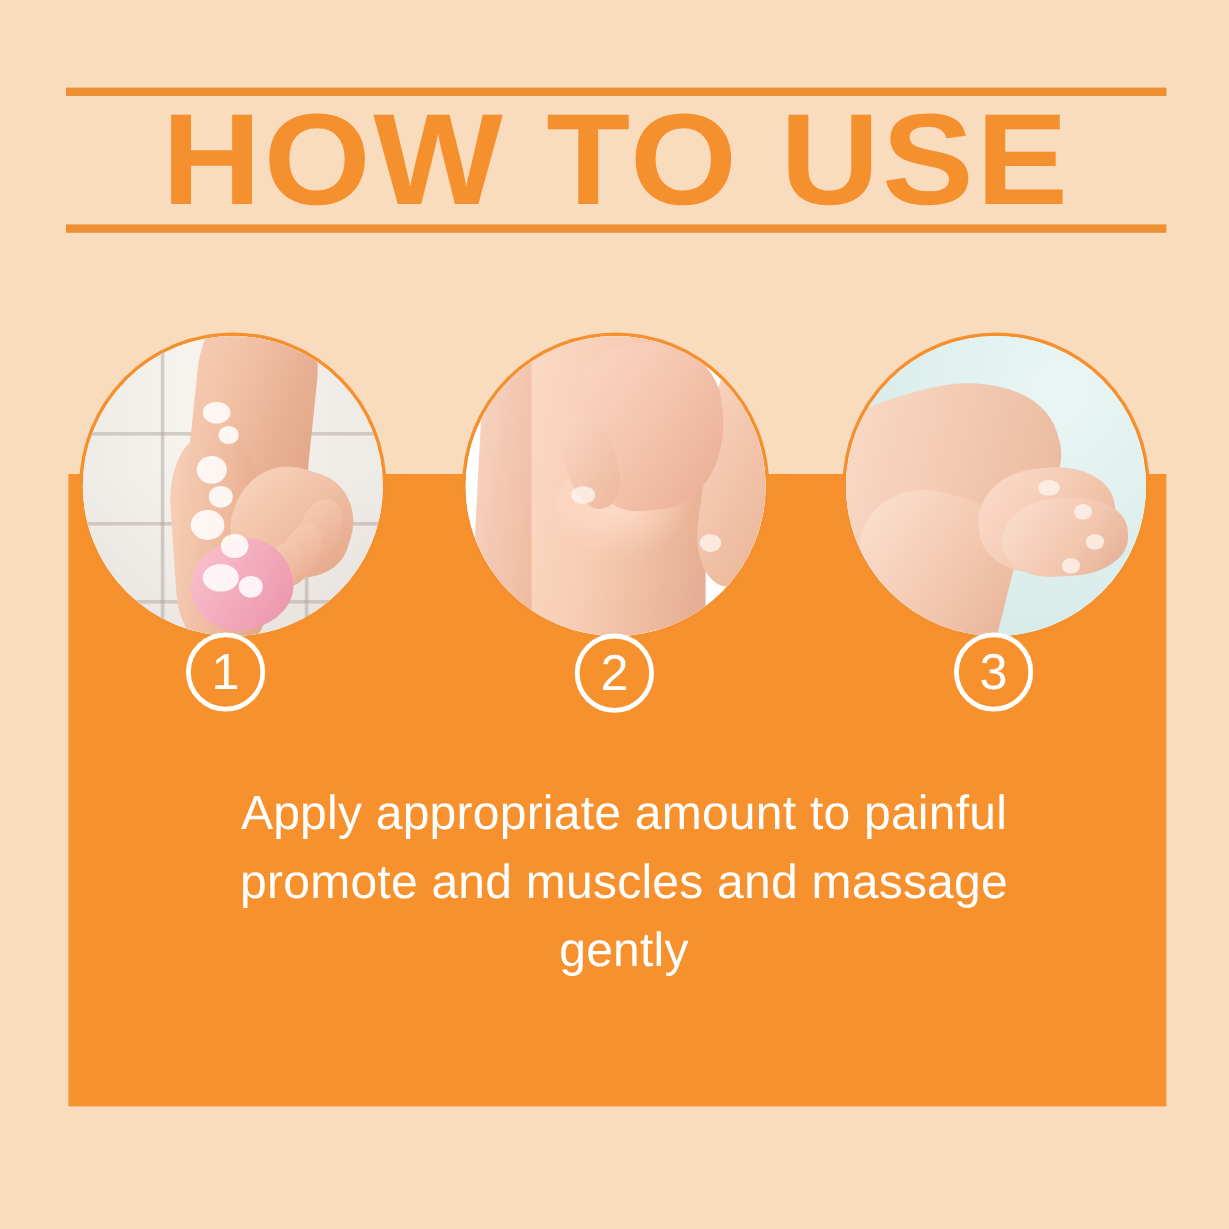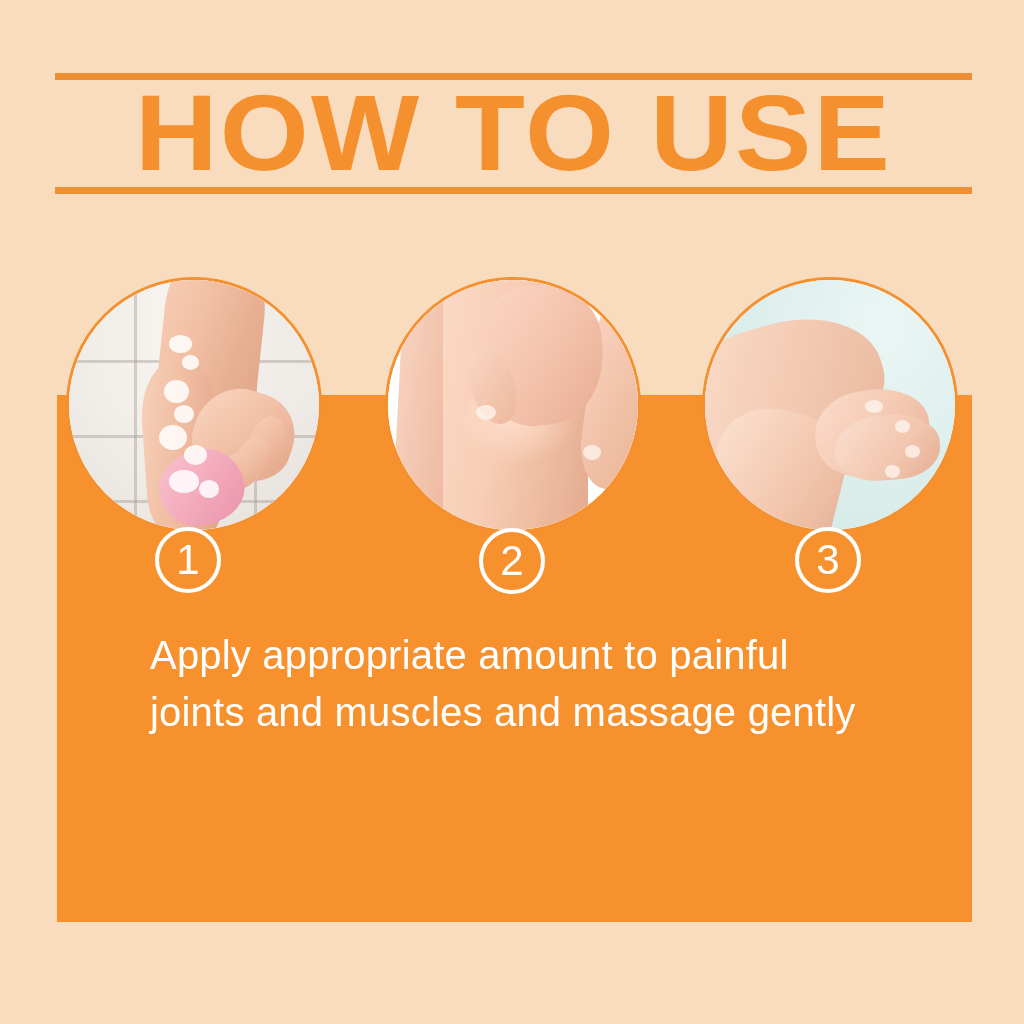--- a/index.html
+++ b/index.html
@@ -260,28 +260,29 @@
     text-align: center;
   }
   .badge-1 { left: 155px; top: 527px; }
   .badge-2 { left: 479px; top: 528px; }
   .badge-3 { left: 795px; top: 527px; }
 
   
   .body-copy {
     position: absolute;
     left: 150px;
-    top: 627px;
+    top: 650px;
     width: 740px;
     color: #ffffff;
     font-family: "Liberation Sans Narrow", "Liberation Sans", sans-serif;
     font-weight: 300;
     font-size: 40px;
     line-height: 57px;
     letter-spacing: .2px;
+    text-align: center;
   }
   .body-copy p { margin: 0; }
 </style>
 </head>
 <body>
 
 <div id="poster">
 
   <div class="rule rule-top"></div>
   <div class="title">HOW TO USE</div>
@@ -347,16 +348,16 @@
         <div class="nail" style="left:76%;top:56%;width:6%;height:5%;"></div>
         <div class="nail" style="left:80%;top:66%;width:6%;height:5%;"></div>
         <div class="nail" style="left:72%;top:74%;width:6%;height:5%;"></div>
       </div>
     </div>
   </div>
   <div class="badge badge-3">3</div>
 
   <div class="body-copy">
     <p>Apply appropriate amount to painful</p>
-    <p>joints and muscles and massage gently</p>
+    <p>promote and muscles and massage gently</p>
   </div>
 
 </div>
 
 </body></html>

